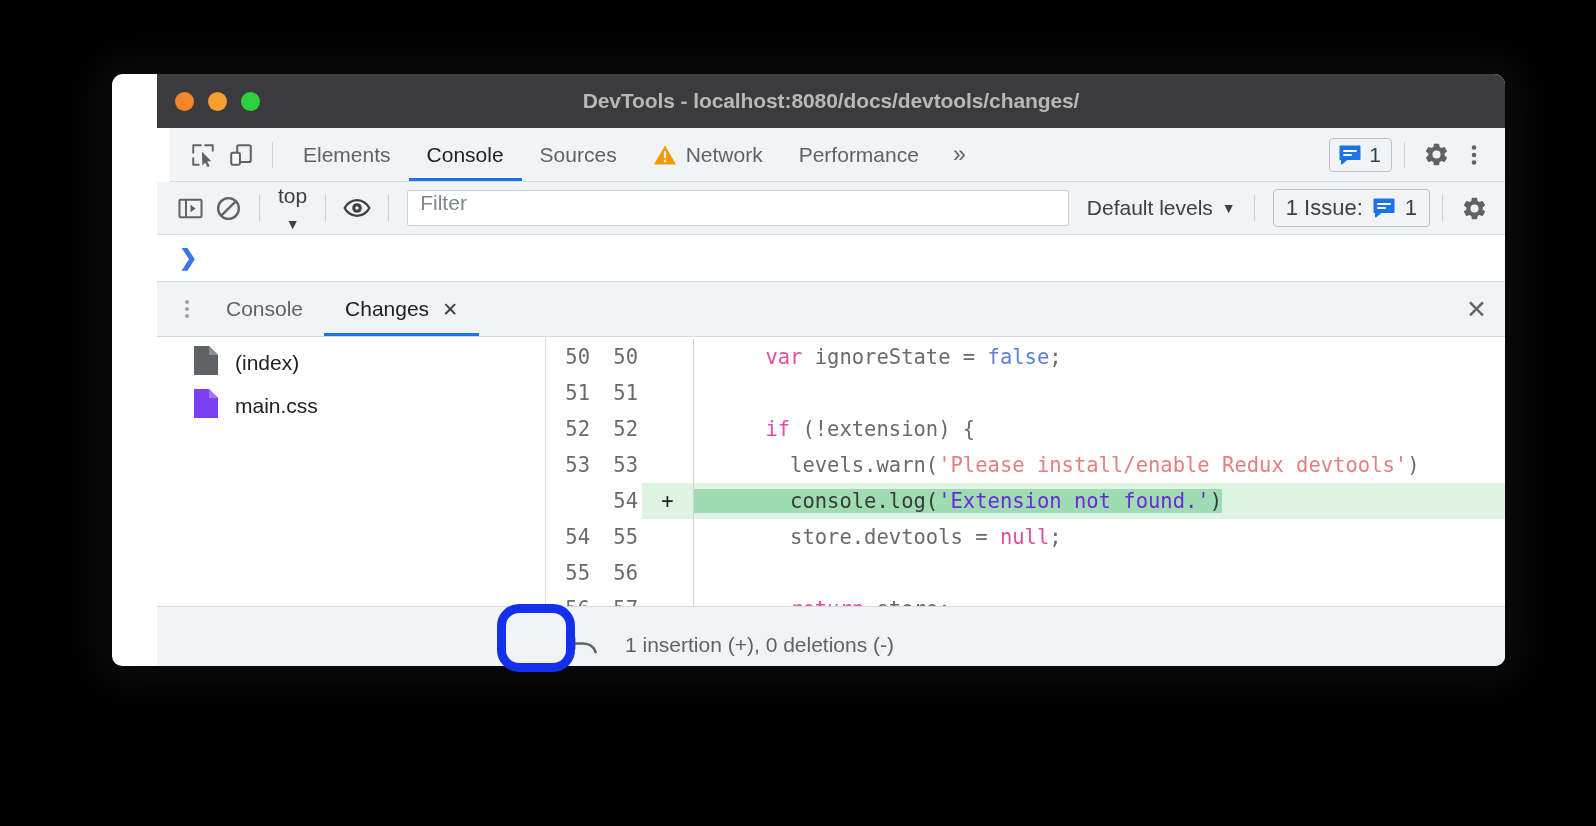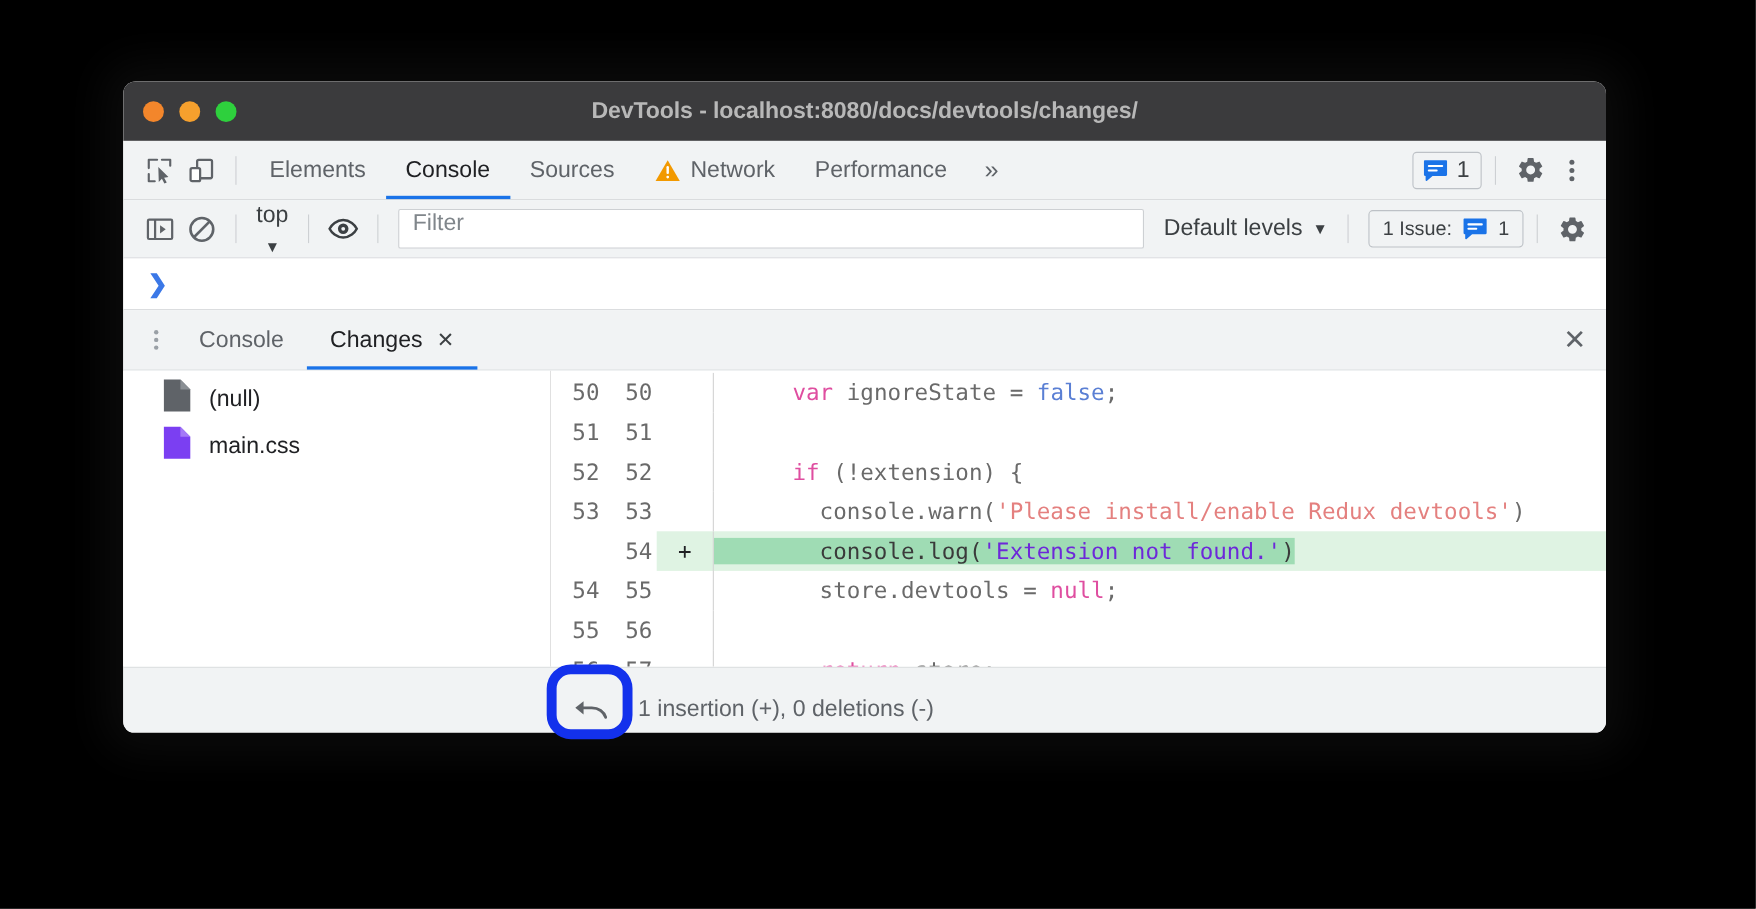--- a/index.html
+++ b/index.html
@@ -21,20 +21,21 @@
   #devtools-window {
     position: absolute;
     left: 112px;
     top: 74px;
     width: 1348px;
     height: 592px;
     border-radius: 11px 11px 10px 10px;
     overflow: hidden;
     background: #ffffff;
     box-shadow: 0 0 40px 18px rgba(255,255,255,0.045);
+    padding-left: 45px;
   }
 
   
   .titlebar {
     height: 54px;
     background: #3b3b3d;
     display: flex;
     align-items: center;
     position: relative;
   }
@@ -65,20 +66,21 @@
 
   
   .main-toolbar {
     height: 54px;
     background: #f1f3f4;
     border-bottom: 1px solid #d8dadc;
     display: flex;
     align-items: center;
     padding-left: 14px;
     box-sizing: border-box;
+    margin-left: 13px;
   }
   .icon-btn {
     width: 38px; height: 38px;
     display: flex;
     align-items: center;
     justify-content: center;
     border-radius: 3px;
     flex: 0 0 auto;
   }
   .vsep {
@@ -184,21 +186,21 @@
     white-space: nowrap;
     padding: 0 6px;
   }
   .issue-pill-2 {
     display: flex;
     align-items: center;
     gap: 9px;
     border: 1px solid #bdc1c6;
     border-radius: 4px;
     padding: 5px 12px;
-    font-size: 18px;
+    font-size: 22px;
     color: #3c4043;
     white-space: nowrap;
     margin-left: 6px;
   }
 
   
   .console-prompt {
     height: 46px;
     background: #ffffff;
     display: flex;
@@ -555,21 +557,21 @@
   <div class="changes-body">
 
     <div class="file-list">
       <div class="file-row">
         <span class="file-icon">
           <svg width="26" height="31" viewBox="0 0 26 31">
             <path d="M1 1h15l9 9v20H1z" fill="#5f6368"></path>
             <path d="M16 1l9 9h-9z" fill="#8a8f94"></path>
           </svg>
         </span>
-        <span>(null)</span>
+        <span>(index)</span>
       </div>
       <div class="file-row">
         <span class="file-icon">
           <svg width="26" height="31" viewBox="0 0 26 31">
             <path d="M1 1h15l9 9v20H1z" fill="#7b3ff2"></path>
             <path d="M16 1l9 9h-9z" fill="#a479f7"></path>
           </svg>
         </span>
         <span>main.css</span>
       </div>
@@ -592,21 +594,21 @@
         <div class="diff-row">
           <div class="ln">52</div>
           <div class="ln">52</div>
           <div class="marker"></div>
           <div class="code"><span class="tok-plain">    </span><span class="tok-kw">if</span><span class="tok-plain"> (!extension) {</span></div>
         </div>
         <div class="diff-row">
           <div class="ln">53</div>
           <div class="ln">53</div>
           <div class="marker"></div>
-          <div class="code"><span class="tok-plain">      console.warn(</span><span class="tok-str">'Please install/enable Redux devtools'</span><span class="tok-plain">)</span></div>
+          <div class="code"><span class="tok-plain">      levels.warn(</span><span class="tok-str">'Please install/enable Redux devtools'</span><span class="tok-plain">)</span></div>
         </div>
         <div class="diff-row added">
           <div class="ln blank"></div>
           <div class="ln">54</div>
           <div class="marker">+</div>
           <div class="code"><span class="hl"><span class="tok-dark">      console.log(</span><span class="tok-str-dark">'Extension not found.'</span><span class="tok-dark">)</span></span></div>
         </div>
         <div class="diff-row">
           <div class="ln">54</div>
           <div class="ln">55</div>

